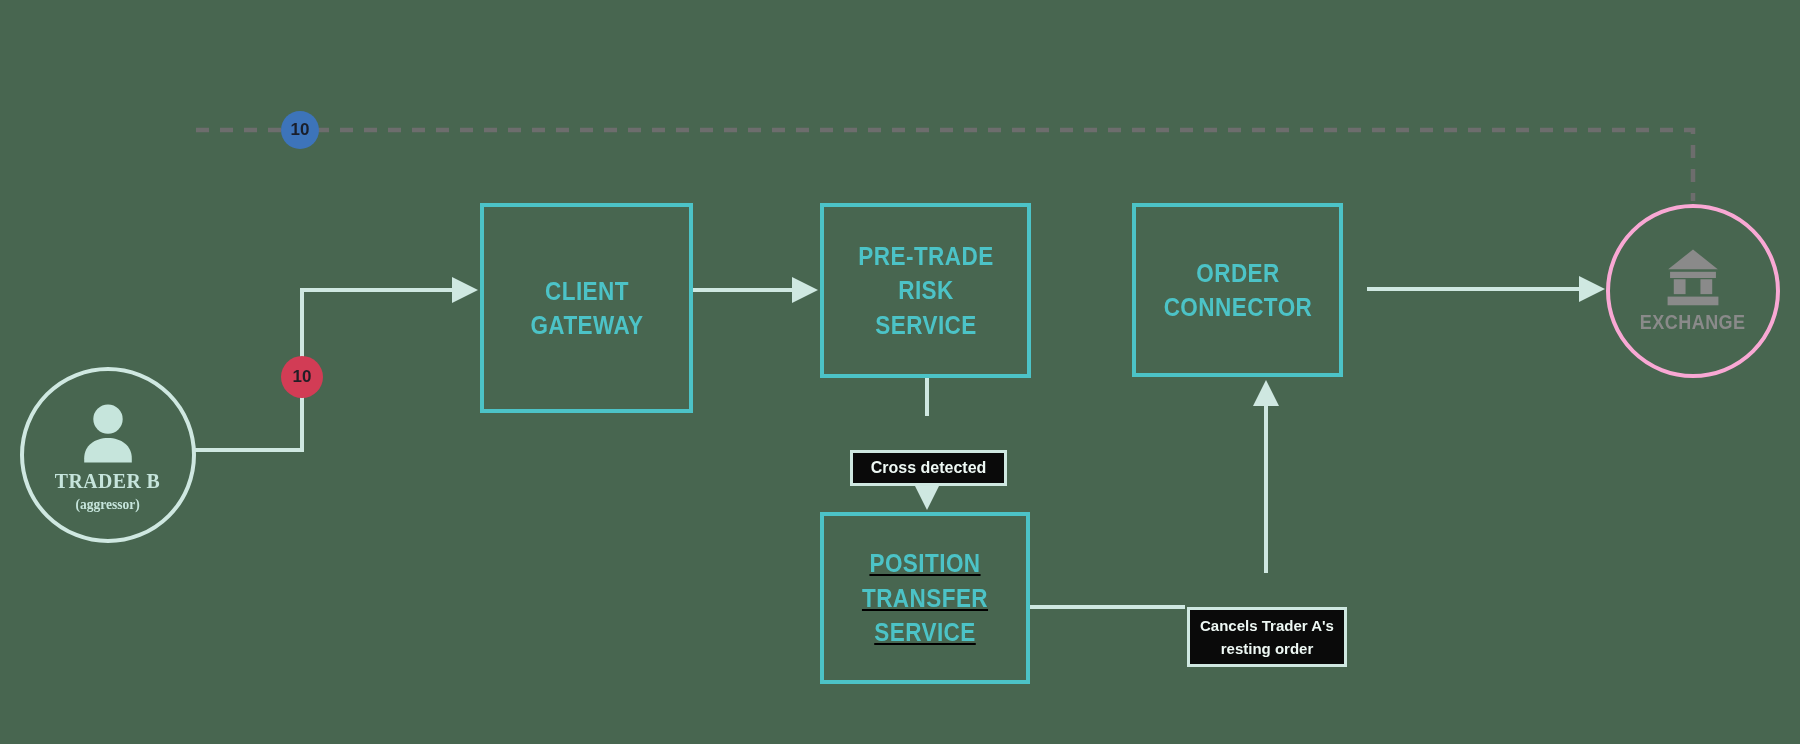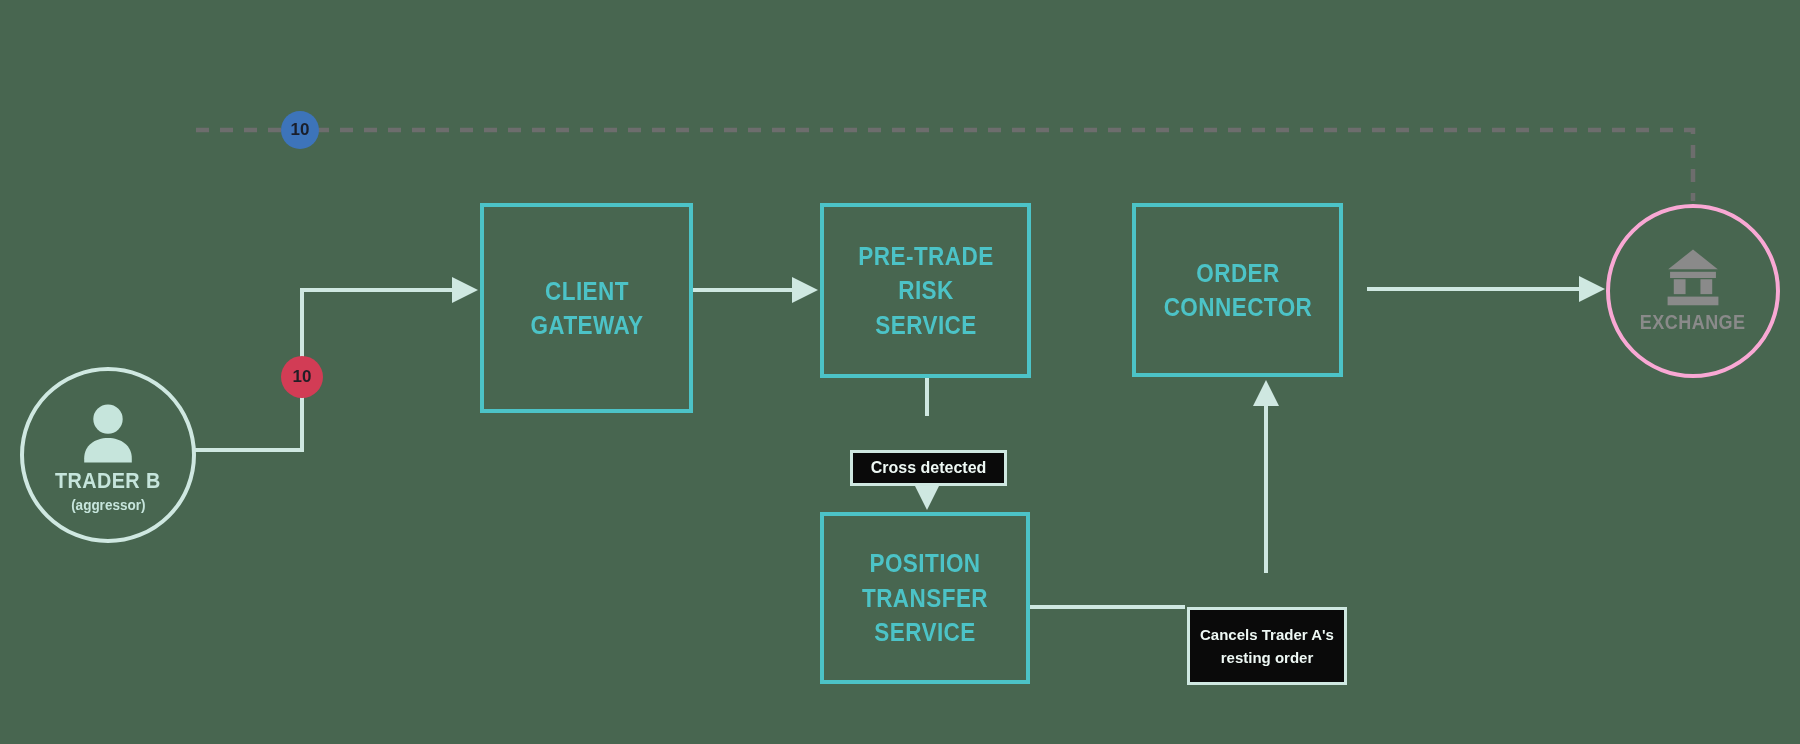--- a/index.html
+++ b/index.html
@@ -40,20 +40,21 @@
     justify-content:center;
     text-align:center;
   }
   .trader-a{
     left:23px;top:45px;width:170px;height:170px;
     border:3px dashed var(--gray);
   }
   .trader-b{
     left:20px;top:367px;width:176px;height:176px;
     border:4px solid var(--mint);
+    font-family:Liberation Serif, serif;
   }
   .exchange{
     left:1606px;top:204px;width:174px;height:174px;
     border:4px solid #f9a8d4;
   }
   .node-title{
     font-size:22px;
     font-weight:bold;
     letter-spacing:.5px;
     margin-top:4px;
@@ -77,21 +78,21 @@
     box-sizing:border-box;
     border:4px solid var(--teal);
     display:flex;
     align-items:center;
     justify-content:center;
     text-align:center;
   }
   .box-client-gateway{left:480px;top:203px;width:213px;height:210px;}
   .box-pre-trade{left:820px;top:203px;width:211px;height:175px;}
   .box-order-connector{left:1092px;top:203px;width:211px;height:174px;margin-left:40px;}
-  .box-position-transfer{left:820px;top:512px;width:210px;height:172px;}
+  .box-position-transfer{left:820px;top:512px;width:210px;height:172px;text-decoration:underline;}
   .box-title{
     color:var(--teal);
     font-weight:bold;
     font-size:25px;
     line-height:1.38;
     letter-spacing:.5px;
     transform:scaleX(.9);
     width:180px;
   }
   .badge{
@@ -125,21 +126,21 @@
     justify-content:center;
     text-align:center;
     font-weight:bold;
     margin-top:32px;
   }
   .label-cross{
     left:850px;top:418px;width:157px;height:36px;
     font-size:16px;
   }
   .label-cancel{
-    left:1187px;top:575px;width:160px;height:78px;
+    left:1187px;top:575px;width:160px;height:60px;
     font-size:15px;
     line-height:1.55;
   }
 </style>
 </head>
 <body style="background: rgb(72, 102, 80);">
 
 <div id="canvas" style="background: rgb(72, 102, 80);">
 
   <svg class="connectors" viewBox="0 0 1800 744">

